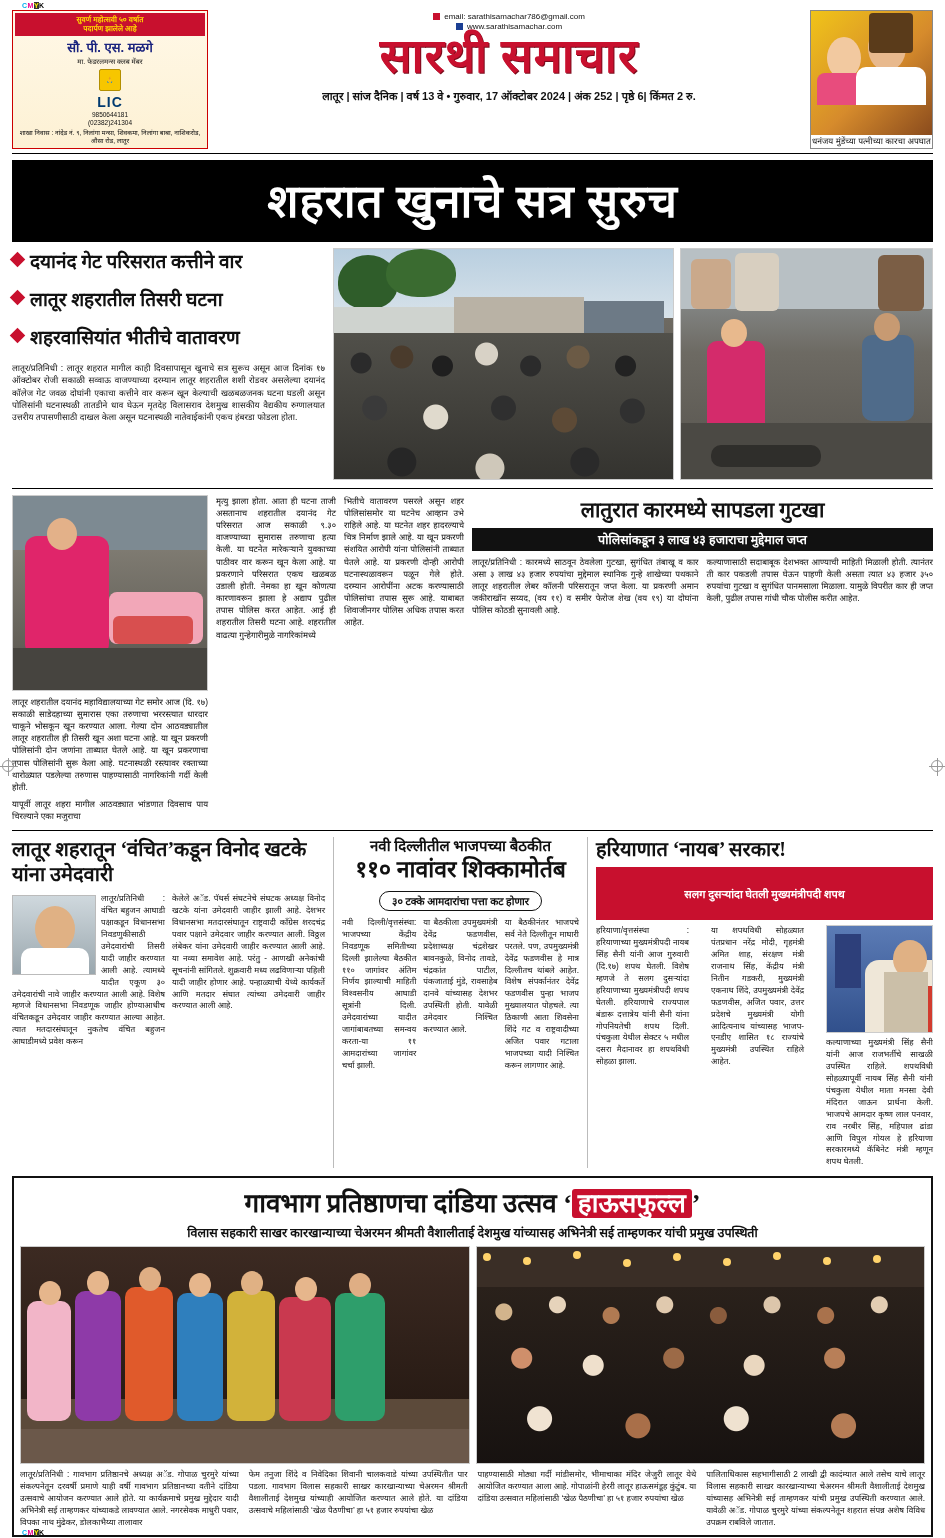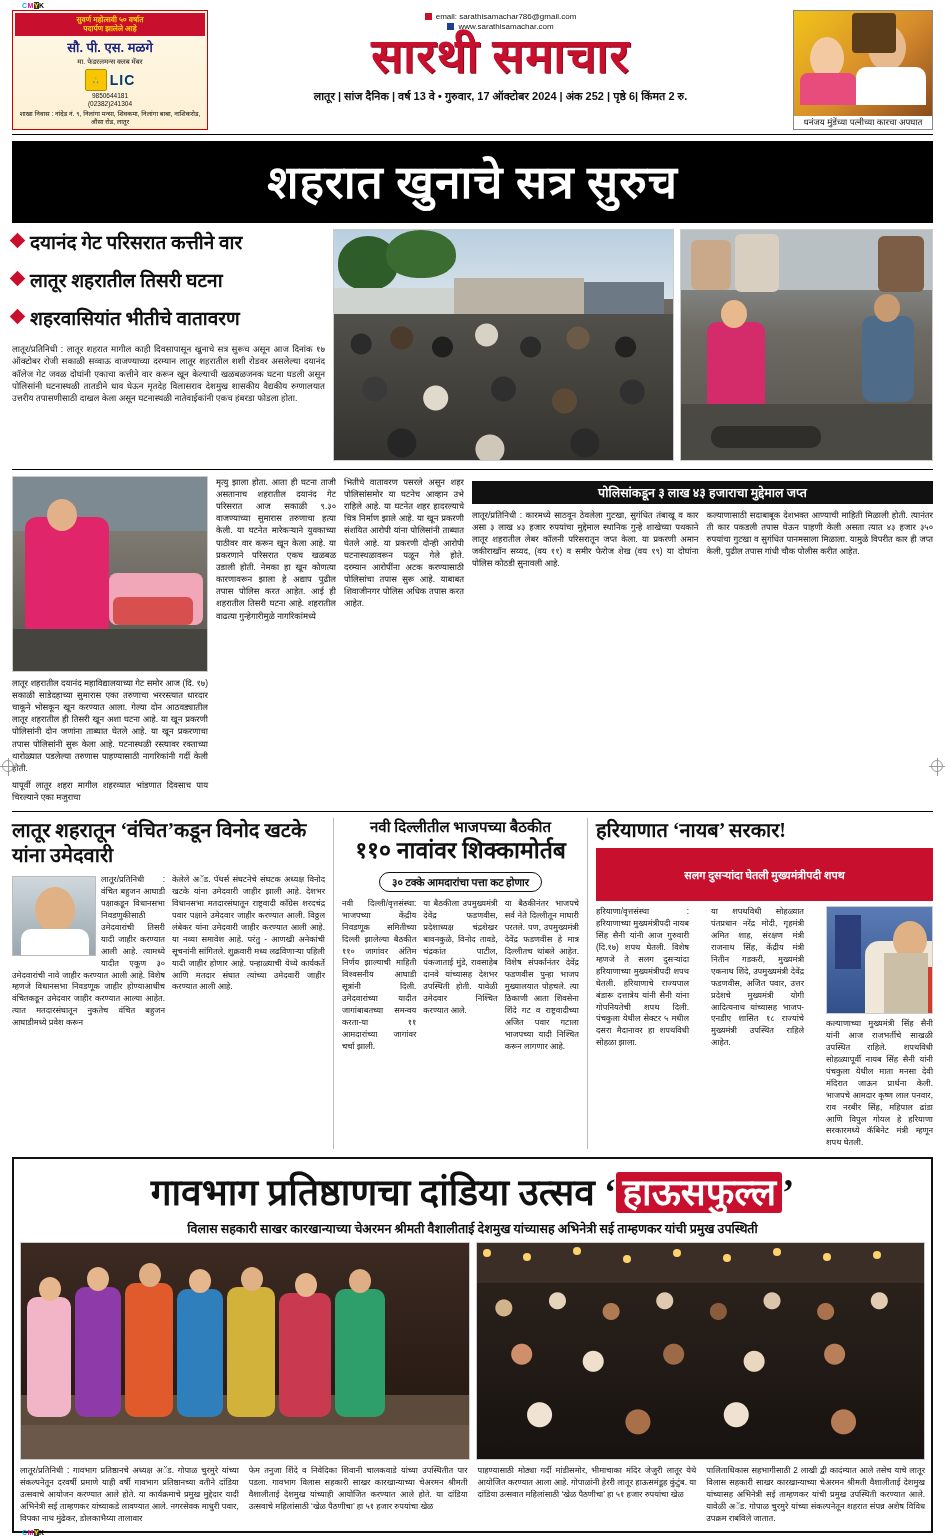--- a/index.html
+++ b/index.html
@@ -28,38 +28,38 @@
   .masthead { display:flex; align-items:stretch; gap:6px; border-bottom:1px solid #000; padding-bottom:4px; }
   .ad-box {
     width:196px; border:1px solid #c00; padding:2px;
     background:linear-gradient(#fff8e7,#fdf1d4);
     display:flex; flex-direction:column; align-items:center; justify-content:flex-start;
   }
   .ad-top { background:#c8102e; color:#ffd700; font-size:7.5px; text-align:center; width:100%;
             padding:2px 1px; line-height:1.25; font-weight:bold; }
   .ad-name { color:#1a237e; font-weight:bold; font-size:13px; margin-top:2px; }
   .ad-sub { color:#111; font-size:7px; margin-top:1px; }
-  .ad-lic { display:flex; align-items:center; gap:3px; margin-top:3px; }
+  .ad-lic { display:flex; align-items:center; gap:3px; margin-top:3px;flex-direction:column; }
   .lic-logo { width:22px; height:22px; background:#f7c600; border:1px solid #b38f00; border-radius:2px;
               display:flex; align-items:center; justify-content:center; font-size:6px; color:#003a70; font-weight:bold;}
   .lic-word { font-size:14px; font-weight:bold; color:#003a70; letter-spacing:1px; }
   .ad-phone { font-size:6.5px; color:#111; margin-top:1px; text-align:center; line-height:1.2; }
   .ad-addr { font-size:6.5px; color:#111; text-align:center; margin-top:3px; line-height:1.25; }
 
   .mast-center { flex:1; display:flex; flex-direction:column; }
   .contact { display:flex; flex-direction:column; align-items:center; font-size:8px; gap:1px; margin-top:2px;text-align:center;}
   .contact div { display:flex; align-items:center; gap:4px; }
   .sq { width:7px; height:7px; background:#c8102e; display:inline-block; }
   .sq.blue { background:#1b3f94; }
   .title { text-align:center; font-size:47px; font-weight:bold; color:#c8102e;
            letter-spacing:1px; line-height:1; margin-top:2px;
            font-family:"Liberation Serif", serif; text-shadow: 1px 1px 0 #7a0b1c; }
   .mast-strip { text-align:center; font-size:11px; font-weight:bold; margin-top:8px; }
 
-  .photo-box { width:140px; border:1px solid #888; overflow:hidden; display:flex; flex-direction:column; }
+  .photo-box { width:123px; border:1px solid #888; overflow:hidden; display:flex; flex-direction:column; }
   .photo-inner { flex:1; position:relative; background:#e9c69b; }
   .photo-cap { font-size:8.5px; text-align:center; line-height:1.2; padding:1px; }
 
   
   .banner { background:#000; color:#fff; text-align:center; margin-top:6px; padding:8px 0 12px;
             font-size:46px; font-weight:bold; font-family:"Liberation Serif", serif; letter-spacing:1px; }
 
   
   .lead { display:flex; gap:8px; margin-top:6px; }
   .lead-left { width:313px; }
@@ -96,21 +96,21 @@
             padding:19px 4px; margin:5px 0; font-family:"Liberation Serif", serif; }
   .pill { display:inline-block; border:1.5px solid #111; border-radius:11px; font-size:10.5px;
           font-weight:bold; padding:2px 12px; font-family:"Liberation Serif", serif; }
   .cols2 { display:flex; gap:7px; font-size:8.2px; line-height:1.45; text-align:justify; }
   .cols3 { display:flex; gap:7px; font-size:8.2px; line-height:1.45; text-align:justify; }
   .cols2 > div, .cols3 > div { flex:1; }
   .inline-img { float:left; width:84px; height:80px; margin:2px 5px 3px 0; border:1px solid #bbb; overflow:hidden; position:relative;}
 
   
   .feature { margin-top:8px; border:2px solid #111; padding:6px; }
-  .f-title { text-align:center; font-size:37px; font-weight:bold; font-family:"Liberation Serif", serif; }
+  .f-title { text-align:center; font-size:26px; font-weight:bold; font-family:"Liberation Serif", serif; }
   .f-title .hl { background:#c8102e; color:#fff; padding:0 6px; border-radius:3px; }
   .f-sub { text-align:center; font-size:12.5px; font-weight:bold; font-family:"Liberation Serif", serif; margin-top:4px; }
   .f-imgs { display:flex; gap:6px; margin-top:5px; }
   .f-imgs .ph { flex:1; }
   .f-caps { display:flex; gap:10px; margin-top:5px; font-size:8.2px; line-height:1.45; text-align:justify; }
   .f-caps > div { flex:1; }
   .sky { position:absolute; left:0; right:0; top:0; height:38%; background:linear-gradient(#b9cfe0,#dfe7ec); }
   .ground { position:absolute; left:0; right:0; bottom:0; height:62%; background:linear-gradient(#6e6a62,#4a4742); }
   .head { position:absolute; border-radius:50%; }
   .tree { position:absolute; border-radius:50% 50% 45% 45%; background:#2f5d2a; }
@@ -249,29 +249,30 @@
       <div class="ph" style="height:196px">
         <div style="position:absolute;inset:0;background:linear-gradient(#8e8a80,#55524b)"></div>
         <div style="position:absolute;left:0;right:0;top:0;height:54px;background:#7d8a92"></div>
         <div style="position:absolute;left:12px;top:40px;width:84px;height:120px;background:#e0256a;border-radius:12px"></div>
         <div class="head" style="left:34px;top:22px;width:30px;height:32px;background:#e3b189"></div>
         <div style="position:absolute;left:96px;top:96px;width:94px;height:52px;background:#f2a7b8;border-radius:8px"></div>
         <div style="position:absolute;left:100px;top:120px;width:80px;height:28px;background:#d84f4f;border-radius:6px"></div>
         <div style="position:absolute;left:0;right:0;bottom:0;height:42px;background:#46443f"></div>
       </div>
       <div class="b2-col" style="width:auto;margin-top:5px;">लातूर शहरातील दयानंद महाविद्यालयाच्या गेट समोर आज (दि. १७) सकाळी साडेदहाच्या सुमारास एका तरुणाचा भररस्त्यात धारदार चाकूने भोसकून खून करण्यात आला. गेल्या दोन आठवड्यातील लातूर शहरातील ही तिसरी खून अशा घटना आहे. या खून प्रकरणी पोलिसांनी दोन जणांना ताब्यात घेतले आहे. या खून प्रकरणाचा तपास पोलिसांनी सुरू केला आहे. घटनास्थळी रस्त्यावर रक्ताच्या थारोळ्यात पडलेल्या तरुणास पाहण्यासाठी नागरिकांनी गर्दी केली होती.</div>
-      <div class="b2-col" style="width:auto;margin-top:5px;">यापूर्वी लातूर शहरा मागील शहरव्यात भांडणात दिवसाच पाय चिरल्याने एका मजुराचा</div>
+      <div class="b2-col" style="width:auto;margin-top:5px;">यापूर्वी लातूर शहरा मागील आठवड्यात भांडणात दिवसाच पाय चिरल्याने एका मजुराचा</div>
     </div>
 
     <div class="b2-col">मृत्यु झाला होता. आता ही घटना ताजी असतानाच शहरातील दयानंद गेट परिसरात आज सकाळी ९.३० वाजण्याच्या सुमारास तरुणाचा हत्या केली. या घटनेत मारेकऱ्याने युवकाच्या पाठीवर वार करून खून केला आहे. या प्रकरणाने परिसरात एकच खळबळ उडाली होती. नेमका हा खून कोणत्या कारणावरून झाला हे अद्याप पुढील तपास पोलिस करत आहेत. आई ही शहरातील तिसरी घटना आहे. शहरातील वाढत्या गुन्हेगारीमुळे नागरिकांमध्ये</div>
     <div class="b2-col">भितीचे वातावरण पसरले असून शहर पोलिसांसमोर या घटनेच आव्हान उभे राहिले आहे. या घटनेत शहर हादरल्याचे चित्र निर्माण झाले आहे.
 
 या खून प्रकरणी संशयित आरोपी यांना पोलिसांनी ताब्यात घेतले आहे. या प्रकरणी दोन्ही आरोपी घटनास्थळावरून पळून गेले होते. दरम्यान आरोपींना अटक करण्यासाठी पोलिसांचा तपास सुरू आहे. याबाबत शिवाजीनगर पोलिस अधिक तपास करत आहेत.</div>
 
     <div class="b2-right">
+      <div class="headline2">लातुरात कारमध्ये सापडला गुटखा</div>
       <div class="subbar">पोलिसांकडून ३ लाख ४३ हजाराचा मुद्देमाल जप्त</div>
       <div class="b2-right-cols">
         <div>लातूर/प्रतिनिधी : कारमध्ये साठवून ठेवलेला गुटखा, सुगंधित तंबाखू व कार असा ३ लाख ४३ हजार रुपयांचा मुद्देमाल स्थानिक गुन्हे शाखेच्या पथकाने लातूर शहरातील लेबर कॉलनी परिसरातून जप्त केला. या प्रकरणी अमान जकीराखॉन सय्यद, (वय ११) व समीर फेरोज शेख (वय १९) या दोघांना पोलिस कोठडी सुनावली आहे.</div>
         <div>कल्याणासाठी सदाबाबूक देशभक्त आण्याची माहिती मिळाली होती. त्यानंतर ती कार पकडली तपास घेऊन पाहणी केली असता त्यात ४३ हजार ३५० रुपयांचा गुटखा व सुगंधित पानमसाला मिळाला. यामुळे विपरीत कार ही जप्त केली, पुढील तपास गांधी चौक पोलीस करीत आहेत.</div>
       </div>
     </div>
   </div>
 
   <div class="band3">
 

